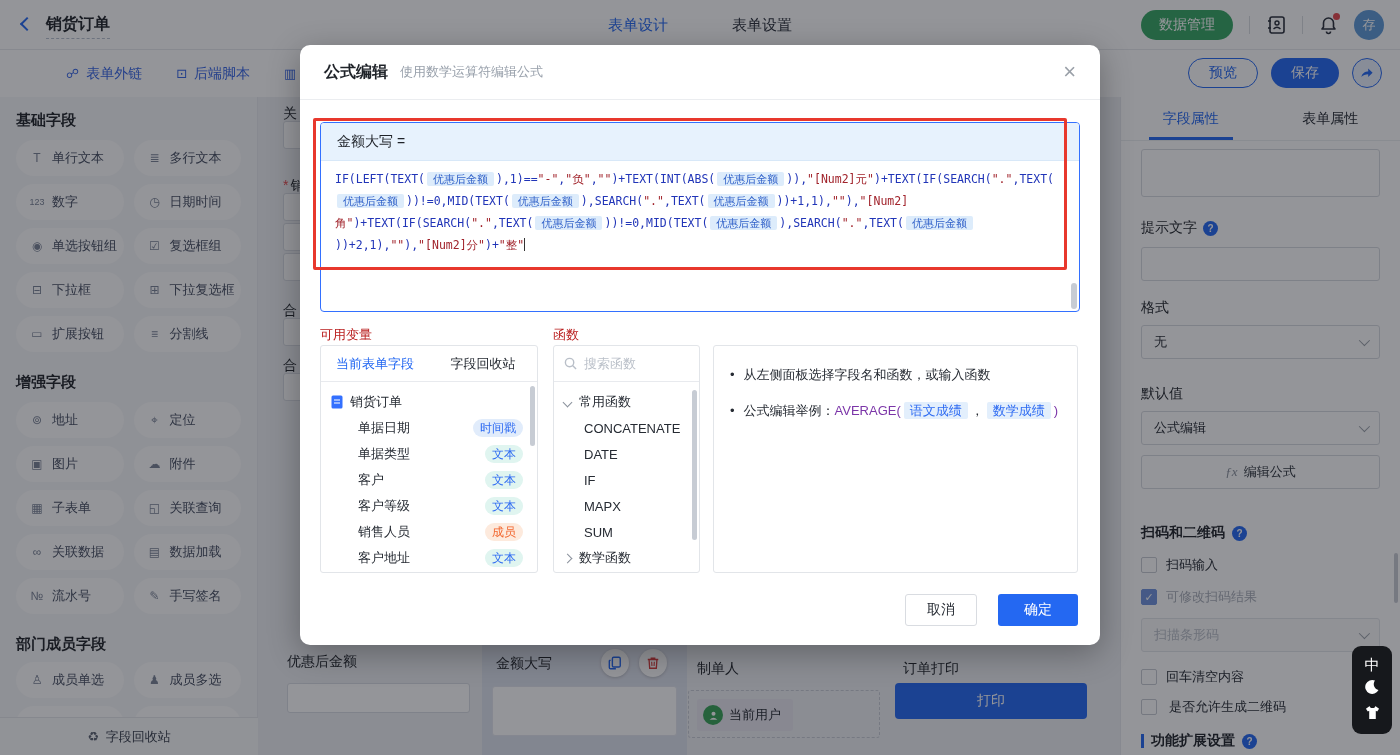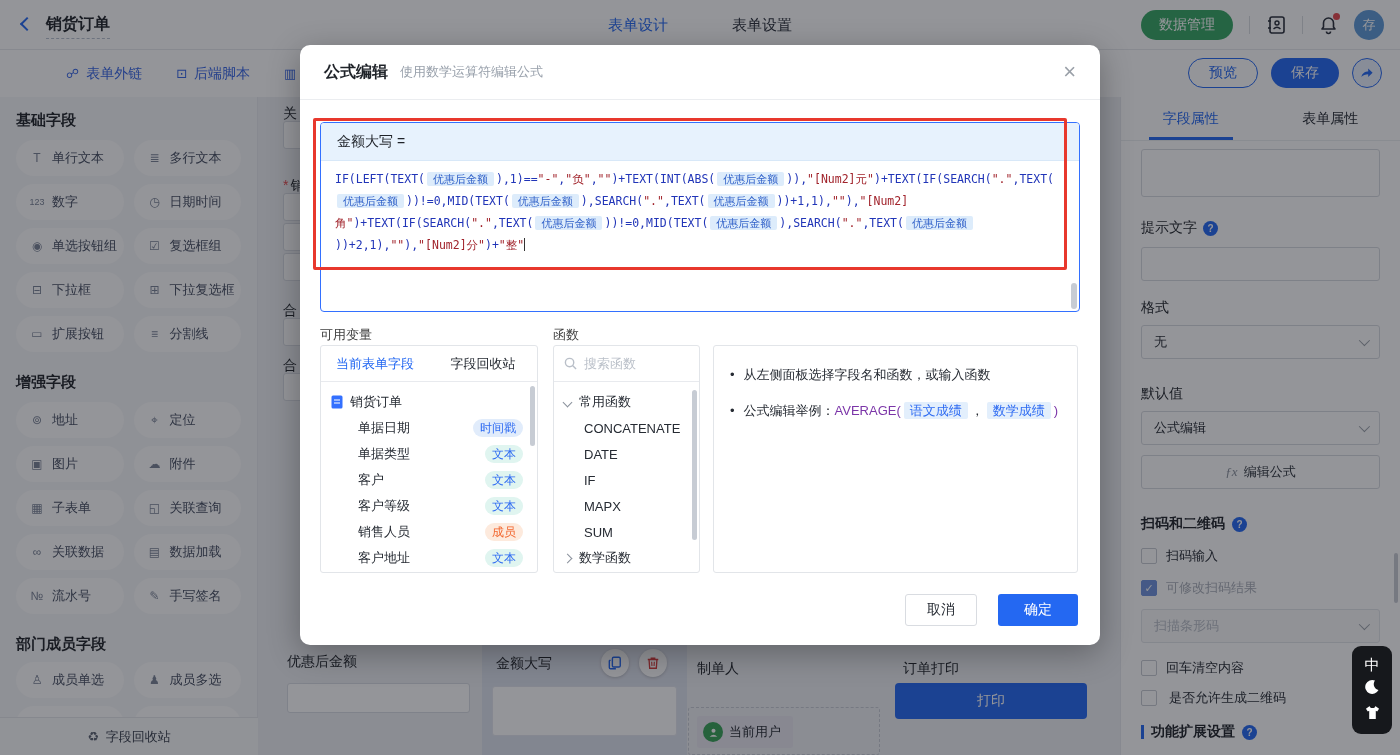--- a/index.html
+++ b/index.html
@@ -43,21 +43,21 @@
   .ls-footer { position:absolute; left:0; bottom:0; width:258px; height:38px; background:#fafbfc; border-top:1px solid #e6e8ec; display:flex; align-items:center; justify-content:center; gap:7px; font-size:13px; color:#3a414e; z-index:2; }
   .recycle-g { font-size:13px; color:#5a6270; }
 
   
   .canvas { position:absolute; left:258px; top:97px; width:862px; height:658px; background:#eef0f4; z-index:1; }
   .cv-label { position:absolute; font-size:14px; color:#1f2329; white-space:nowrap; }
   .req { color:#e5484d; margin-right:2px; }
   .cv-input { position:absolute; background:#fff; border:1px solid #d9dce3; border-radius:3px; }
   .caps-block { position:absolute; left:224px; top:548px; width:205px; height:110px; background:#dfe3ee; }
   .icon-circle { position:absolute; width:28px; height:28px; border-radius:50%; background:#fff; box-shadow:0 1px 3px rgba(0,0,0,.18); display:flex; align-items:center; justify-content:center; cursor:pointer; }
-  .maker-box { position:absolute; left:430px; top:610px; width:192px; height:48px; border:1px dashed #c8ccd6; border-radius:3px; }
+  .maker-box { position:absolute; left:430px; top:593px; width:192px; height:48px; border:1px dashed #c8ccd6; border-radius:3px; }
   .maker-chip { position:absolute; left:8px; top:8px; height:32px; background:#eae7f1; border-radius:3px; display:flex; align-items:center; gap:6px; padding:0 12px 0 6px; font-size:13px; color:#262b33; }
   .green-av { width:20px; height:20px; border-radius:50%; background:#37a257; display:flex; align-items:center; justify-content:center; }
   .print-btn { position:absolute; left:637px; top:586px; width:192px; height:36px; background:#2468f2; border:none; border-radius:4px; color:#fff; font-size:14px; }
 
   
   .rsidebar { position:absolute; left:1120px; top:97px; width:280px; height:658px; background:#fff; border-left:1px solid #e8eaee; z-index:1; }
   .r-tabs { height:44px; border-bottom:1px solid #eceef1; display:flex; }
   .r-tab { flex:1; display:flex; align-items:center; justify-content:center; font-size:14px; color:#262b33; position:relative; cursor:pointer; }
   .r-tab.active { color:#2468f2; }
   .r-tab.active::after { content:""; position:absolute; left:50%; transform:translateX(-50%); bottom:0; width:84px; height:3px; background:#2468f2; }
@@ -91,21 +91,21 @@
   .ed-head { height:38px; background:#e7f2fd; display:flex; align-items:center; padding:0 16px; font-size:14px; color:#1f2329; border-bottom:1px solid #d8e8f8; }
   .ed-code { padding:7px 14px; font-family:"DejaVu Sans Mono",monospace; font-size:11.5px; }
   .fline { line-height:22px; white-space:nowrap; }
   .fc { color:#2135b8; }
   .fs { color:#a1232b; }
   .ff { background:#ddecfb; color:#2e5fc8; border-radius:2px; padding:1px 6px; margin:0 2px; font-family:"Liberation Sans",sans-serif; font-size:11px; }
   .caret { display:inline-block; width:1px; height:13px; background:#333; vertical-align:-2px; }
   .ed-thumb { position:absolute; right:2px; top:160px; width:6px; height:26px; background:#c7ccd4; border-radius:3px; }
   .red-anno { position:absolute; left:13px; top:73px; width:754px; height:152px; border:3px solid #e8382d; border-radius:2px; z-index:5; pointer-events:none; }
 
-  .panel-label { position:absolute; font-size:13px; color:#404040; }
+  .panel-label { position:absolute; font-size:13px; color:#b91c1c; }
   .m-panel { position:absolute; top:300px; height:228px; border:1px solid #e2e5e9; border-radius:3px; background:#fff; overflow:hidden; }
   .v-tabs { height:36px; border-bottom:1px solid #e8eaee; display:flex; }
   .v-tab { flex:1; display:flex; align-items:center; justify-content:center; font-size:13px; color:#262b33; cursor:pointer; }
   .v-tab.active { color:#2468f2; }
   .tree { padding-top:7px; }
   .t-row { height:26px; display:flex; align-items:center; padding:0 14px 0 10px; font-size:13px; color:#262b33; cursor:pointer; }
   .t-row .t-name { flex:1; padding-left:7px; white-space:nowrap; overflow:hidden; }
   .t-row.child { padding-left:30px;gap:34px; }
   .badge { font-size:12px; line-height:18px; padding:0 7px; border-radius:9px; flex:none; }
   .b-blue { background:#e1ecfb; color:#2e6bf2; }
@@ -378,21 +378,21 @@
         </div>
       <div class="r-label" style="margin-top:26px;">默认值</div>
       <div class="r-select">
           <span>公式编辑</span>
           <span class="chev"></span>
         </div>
       <button class="fx-btn">
           <span class="fx-g">ƒx</span>
           <span>编辑公式</span>
         </button>
-      <div class="sec-head" style="margin-top:26px;">
+      <div class="sec-head" style="margin-top:35px;">
           <span>扫码和二维码</span>
           <span class="q-circle">?</span>
         </div>
       <div class="cb-row">
           <span class="cb-box"></span>
           <span>扫码输入</span>
         </div>
       <div class="cb-row disabled">
           <span class="cb-box checked">✓</span>
           <span>可修改扫码结果</span>

